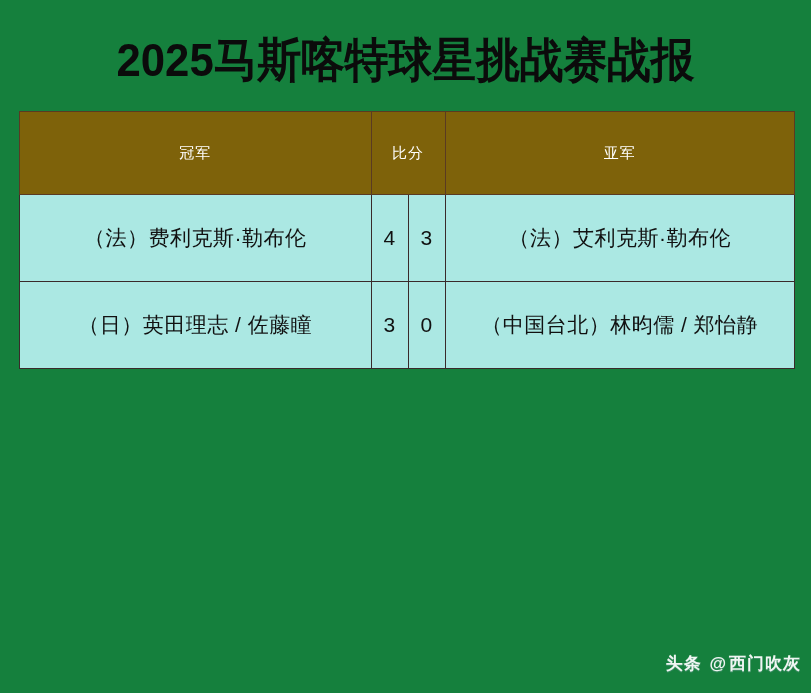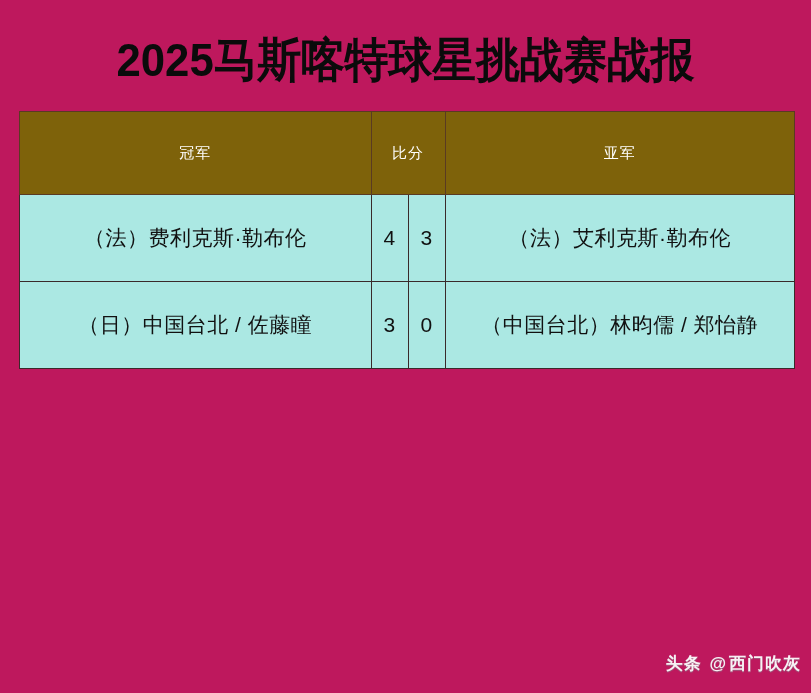--- a/index.html
+++ b/index.html
@@ -13,21 +13,21 @@
     background: #ABE8E3;
     font-family: "Liberation Sans", "DejaVu Sans", sans-serif;
     overflow: hidden;
     position: relative;
   }
 
   .page {
     position: relative;
     width: 811px;
     height: 693px;
-    background: #be185d;
+    background: #15803d;
   }
 
   
   .title {
     position: absolute;
     left: 0;
     top: 30px;
     width: 811px;
     text-align: center;
     font-size: 47px;
@@ -132,21 +132,21 @@
         <td class="col-name">（法）费利克斯·勒布伦</td>
         <td class="score-cell col-score vsep-left">4</td>
         <td class="score-cell col-score vsep-right">3</td>
         <td class="col-opp">（法）艾利克斯·勒布伦</td>
       </tr>
 
 
 
 
       <tr>
-        <td class="col-name">（日）中国台北 / 佐藤瞳</td>
+        <td class="col-name">（日）英田理志 / 佐藤瞳</td>
         <td class="score-cell col-score vsep-left">3</td>
         <td class="score-cell col-score vsep-right">0</td>
         <td class="col-opp">（中国台北）林昀儒 / 郑怡静</td>
       </tr>
 
     </tbody>
   </table>
 
   <div class="watermark">
     <span>头条</span>

